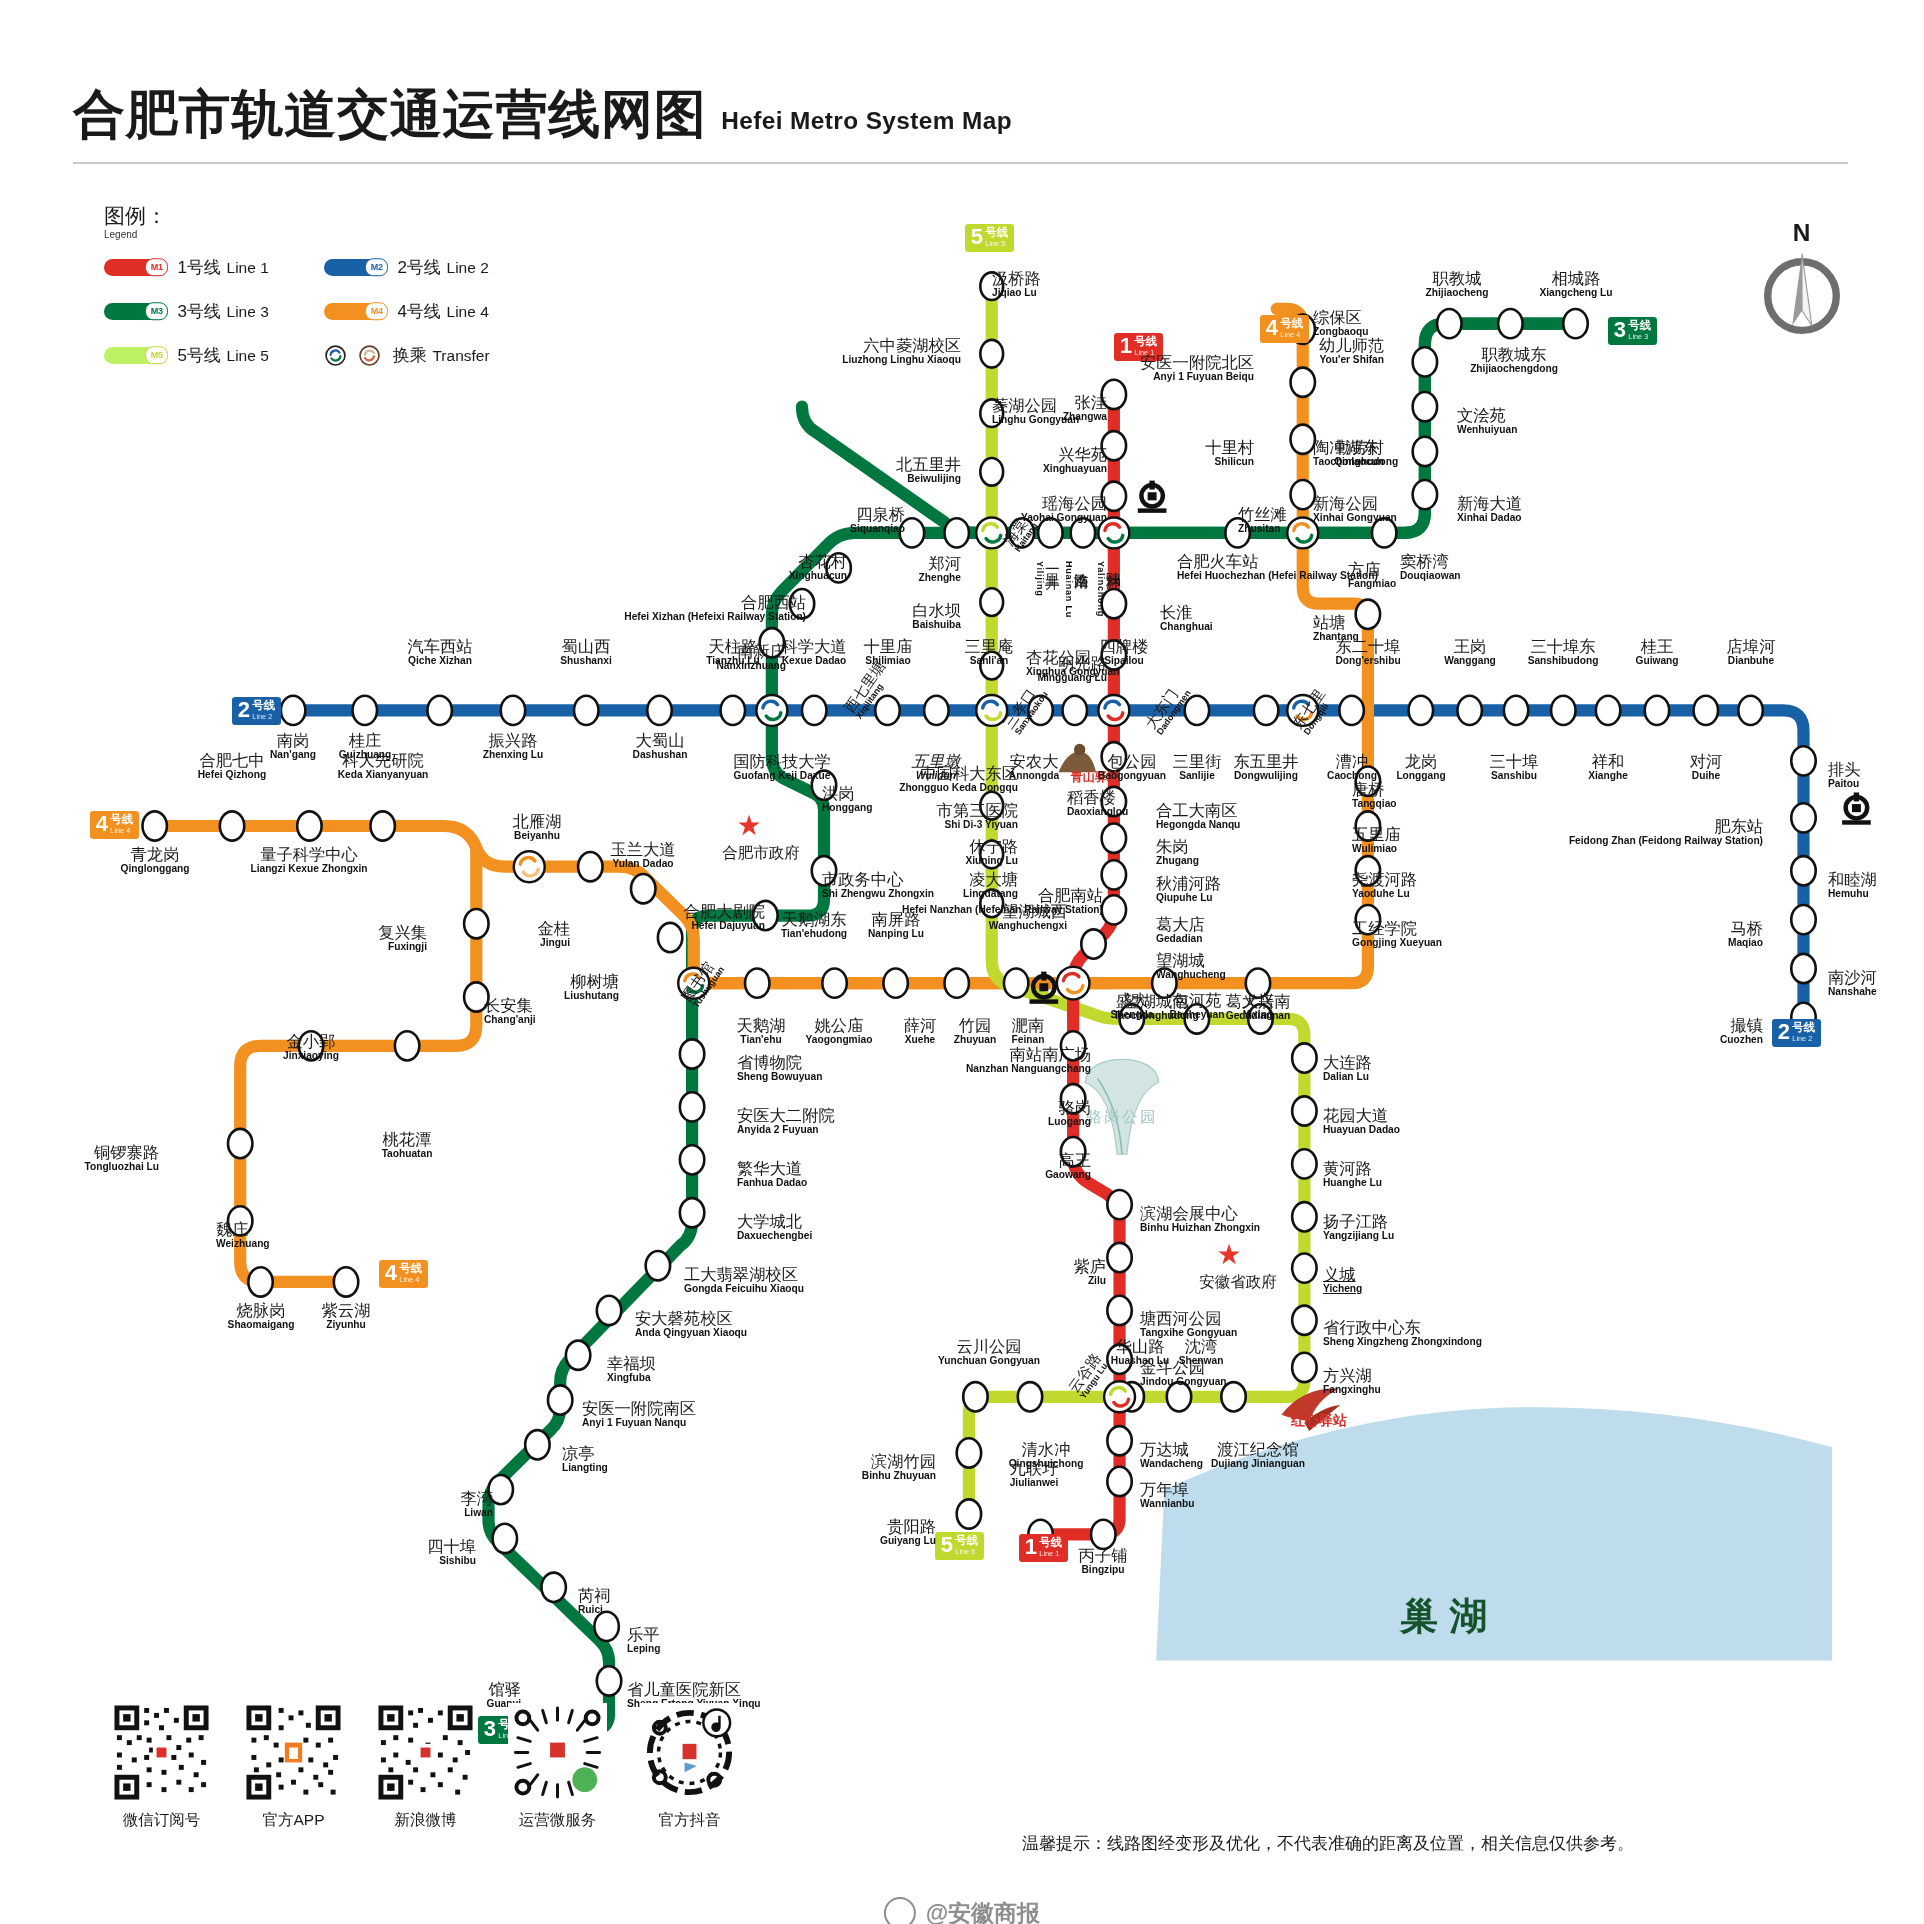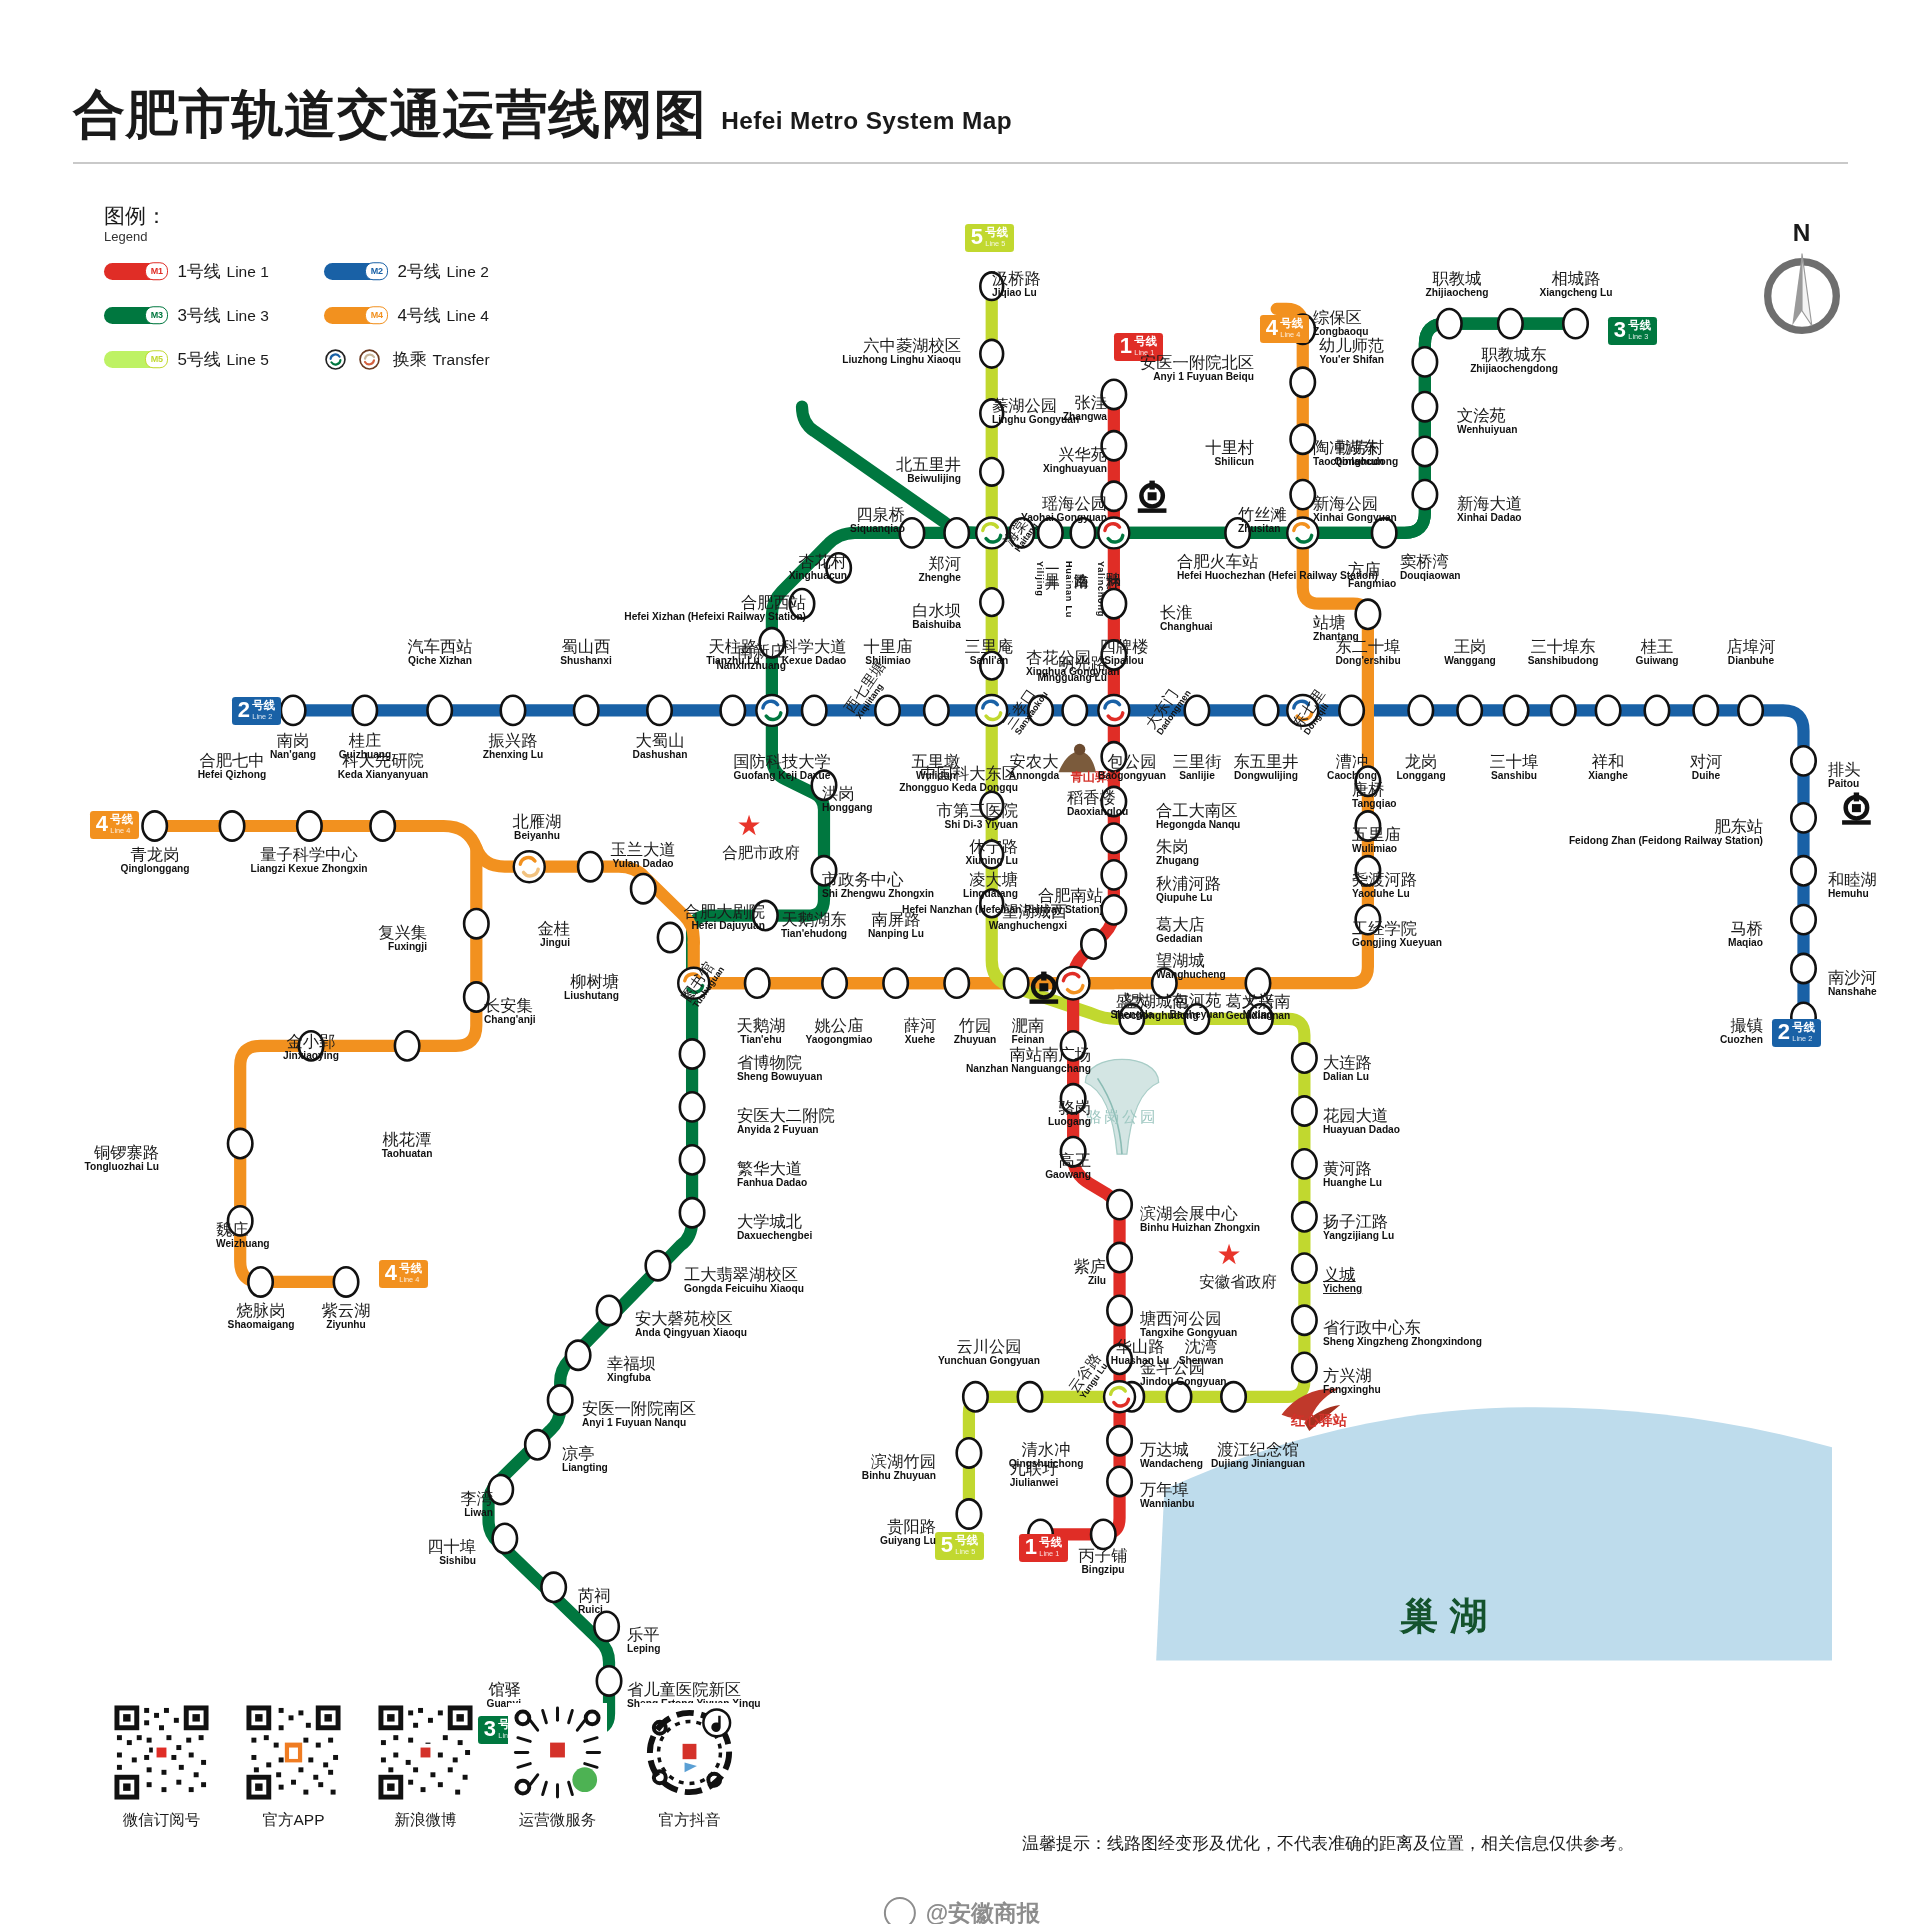--- a/index.html
+++ b/index.html
@@ -10,21 +10,21 @@
 
   
   .title-wrap{position:absolute;left:73px;top:64px;display:flex;align-items:flex-end;gap:14.7px;}
   .title-cn{font-size:52px;font-weight:bold;letter-spacing:0.8px;line-height:1;}
   .title-en{font-size:24.4px;font-weight:600;padding-bottom:4.9px;letter-spacing:0.4px;}
   .title-rule{position:absolute;left:73px;top:138px;width:1775px;height:1.6px;background:#c9c9c9;}
 
   
   .legend{position:absolute;left:104px;top:181px;}
   .legend-head-cn{font-size:21px;line-height:1.05;}
-  .legend-head-en{font-size:13px;color:#333;margin-top:1.6px;}
+  .legend-head-en{font-size:10px;color:#333;margin-top:1.6px;}
   .legend-grid{margin-top:16.3px;display:grid;grid-template-columns:220px 220px;row-gap:21px;}
   .legend-row{display:flex;align-items:center;gap:11.4px;}
   .swatch{width:62px;height:17px;border-radius:9px;position:relative;}
   .swatch .bul{position:absolute;right:-2.4px;top:50%;transform:translateY(-50%);
      width:21px;height:15.5px;border-radius:8.1px;background:#fff;border:1.2px solid currentColor;
      display:flex;align-items:center;justify-content:center;font-size:9px;font-weight:bold;}
   .legend-label{font-size:17px;white-space:nowrap;}
   .legend-label .en{font-size:15.5px;margin-left:5.7px;}
   .xfer-icons{display:flex;gap:11.4px;align-items:center;}
 
@@ -720,21 +720,21 @@
         <span class="en">Kexue Dadao</span>
       </div>
       <div class="st ctr" style="left: 888px; top: 614px;">
         <span class="cn">十里庙</span>
         <span class="en">Shilimiao</span>
       </div>
       <div class="st ctr" style="left: 782px; top: 729px;">
         <span class="cn">国防科技大学</span>
         <span class="en">Guofang Keji Daxue</span>
       </div>
-      <div class="st ctr" style="left: 936px; top: 729px;">
+      <div class="st ctr" style="left: 936px; top: 729px; font-style: italic;">
         <span class="cn">五里墩</span>
         <span class="en">Wulidun</span>
       </div>
       <div class="st ctr" style="left: 989px; top: 614px;">
         <span class="cn">三里庵</span>
         <span class="en">Sanli'an</span>
       </div>
       <div class="st ctr" style="left: 1034px; top: 729px;">
         <span class="cn">安农大</span>
         <span class="en">Annongda</span>

